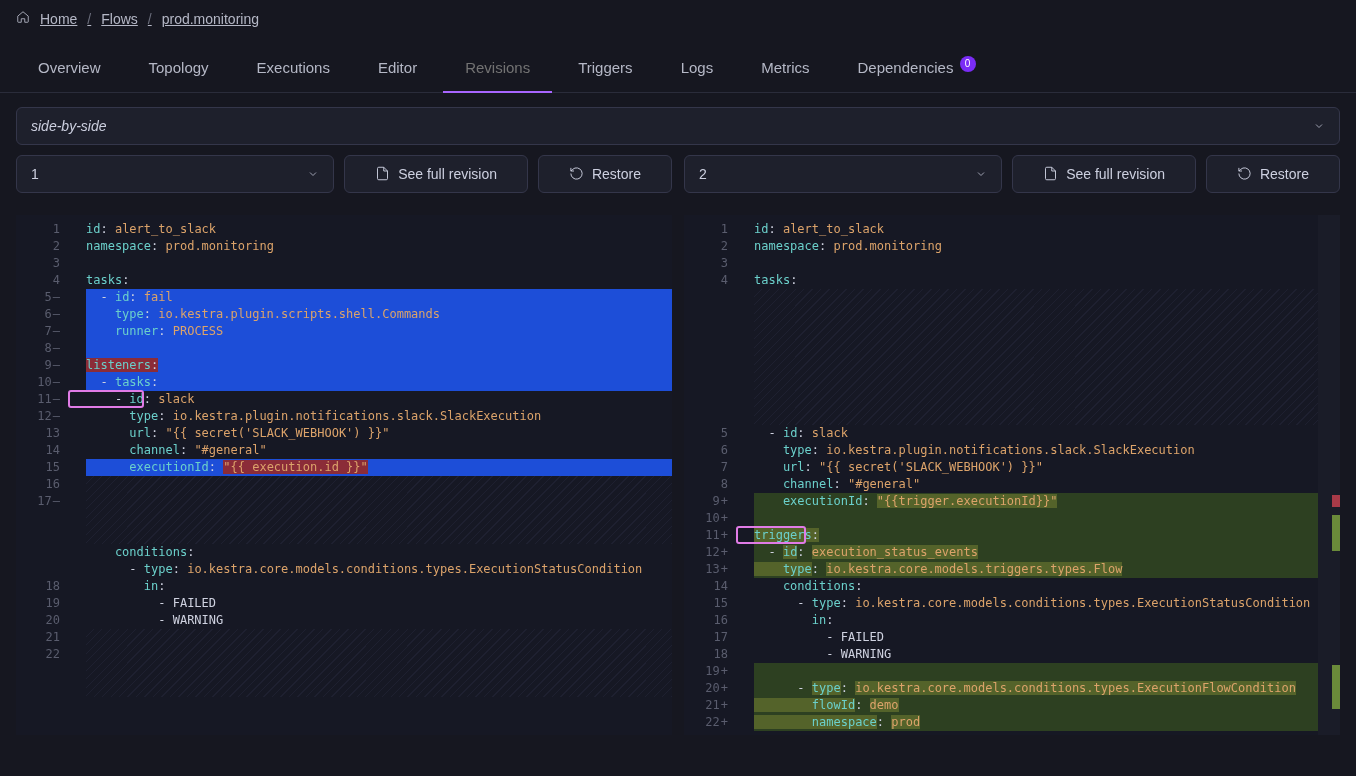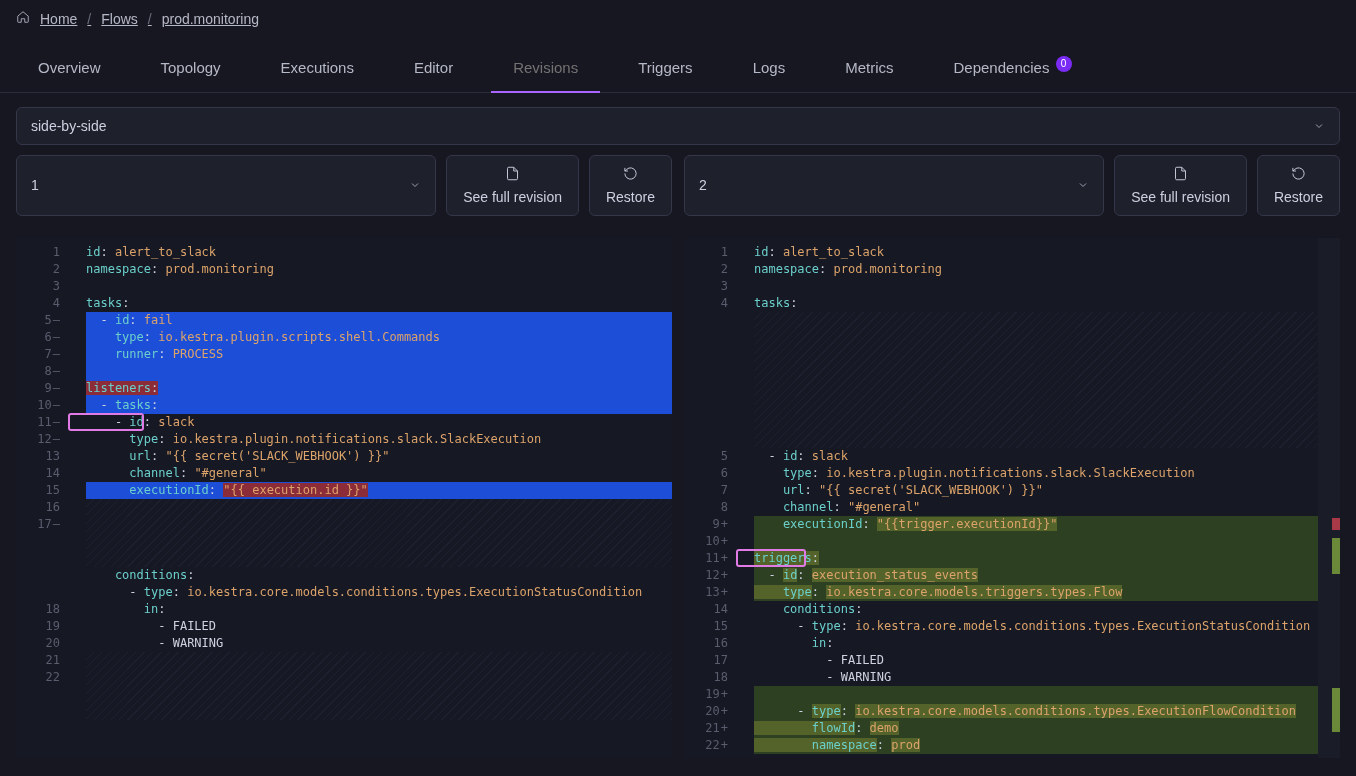--- a/index.html
+++ b/index.html
@@ -20,21 +20,21 @@
   font-size: 14px;
   color: #b5b8c6;
   text-decoration: underline;
 }
 .breadcrumb .sep { color: #6b6e7c; }
 .breadcrumb .home-icon svg { width: 14px; height: 14px; fill: none; stroke: #b5b8c6; stroke-width: 1.5; }
 .tabs {
   display: flex;
   padding: 0 16px;
   border-bottom: 1px solid #2a2c3a;
-  gap: 16px;
+  gap: 4px;
   margin-top: 8px;
 }
 .tab {
   padding: 14px 22px;
   color: #b5b8c6;
   font-size: 15px;
   cursor: pointer;
   position: relative;
 }
 .tab.active { color: #737373; }
@@ -63,20 +63,21 @@
 .select-full {
   margin: 14px 16px 10px 16px;
   background: #1e202c;
   border: 1px solid #34364a;
   border-radius: 6px;
   padding: 10px 14px;
   display: flex;
   align-items: center;
   justify-content: space-between;
   color: #cdd0e0;
+  font-style: italic;
 }
 .chev { width: 12px; height: 12px; fill: none; stroke: #9da0b0; stroke-width: 2; }
 .row {
   display: flex;
   gap: 12px;
   padding: 0 16px 10px 16px;
 }
 .col { flex: 1; display: flex; gap: 10px; }
 .rev-select {
   flex: 1;
@@ -85,28 +86,27 @@
   border-radius: 6px;
   padding: 10px 14px;
   display: flex;
   align-items: center;
   justify-content: space-between;
 }
 .btn {
   background: #1e202c;
   border: 1px solid #34364a;
   border-radius: 6px;
-  padding: 10px 16px;
+  padding: 10px 30px;
   display: flex;
   align-items: center;
   gap: 8px;
   color: #cdd0e0;
   cursor: pointer;
   white-space: nowrap;
-  flex-direction: column;
 }
 .btn svg { width: 15px; height: 15px; fill: none; stroke: #cdd0e0; stroke-width: 1.5; }
 .diff-row { display: flex; gap: 12px; padding: 12px 16px 0 16px; }
 .diff-pane {
   flex: 1;
   background: #161824;
   position: relative;
   height: 520px;
   overflow: hidden;
   font-family: "SF Mono", Menlo, Consolas, monospace;

